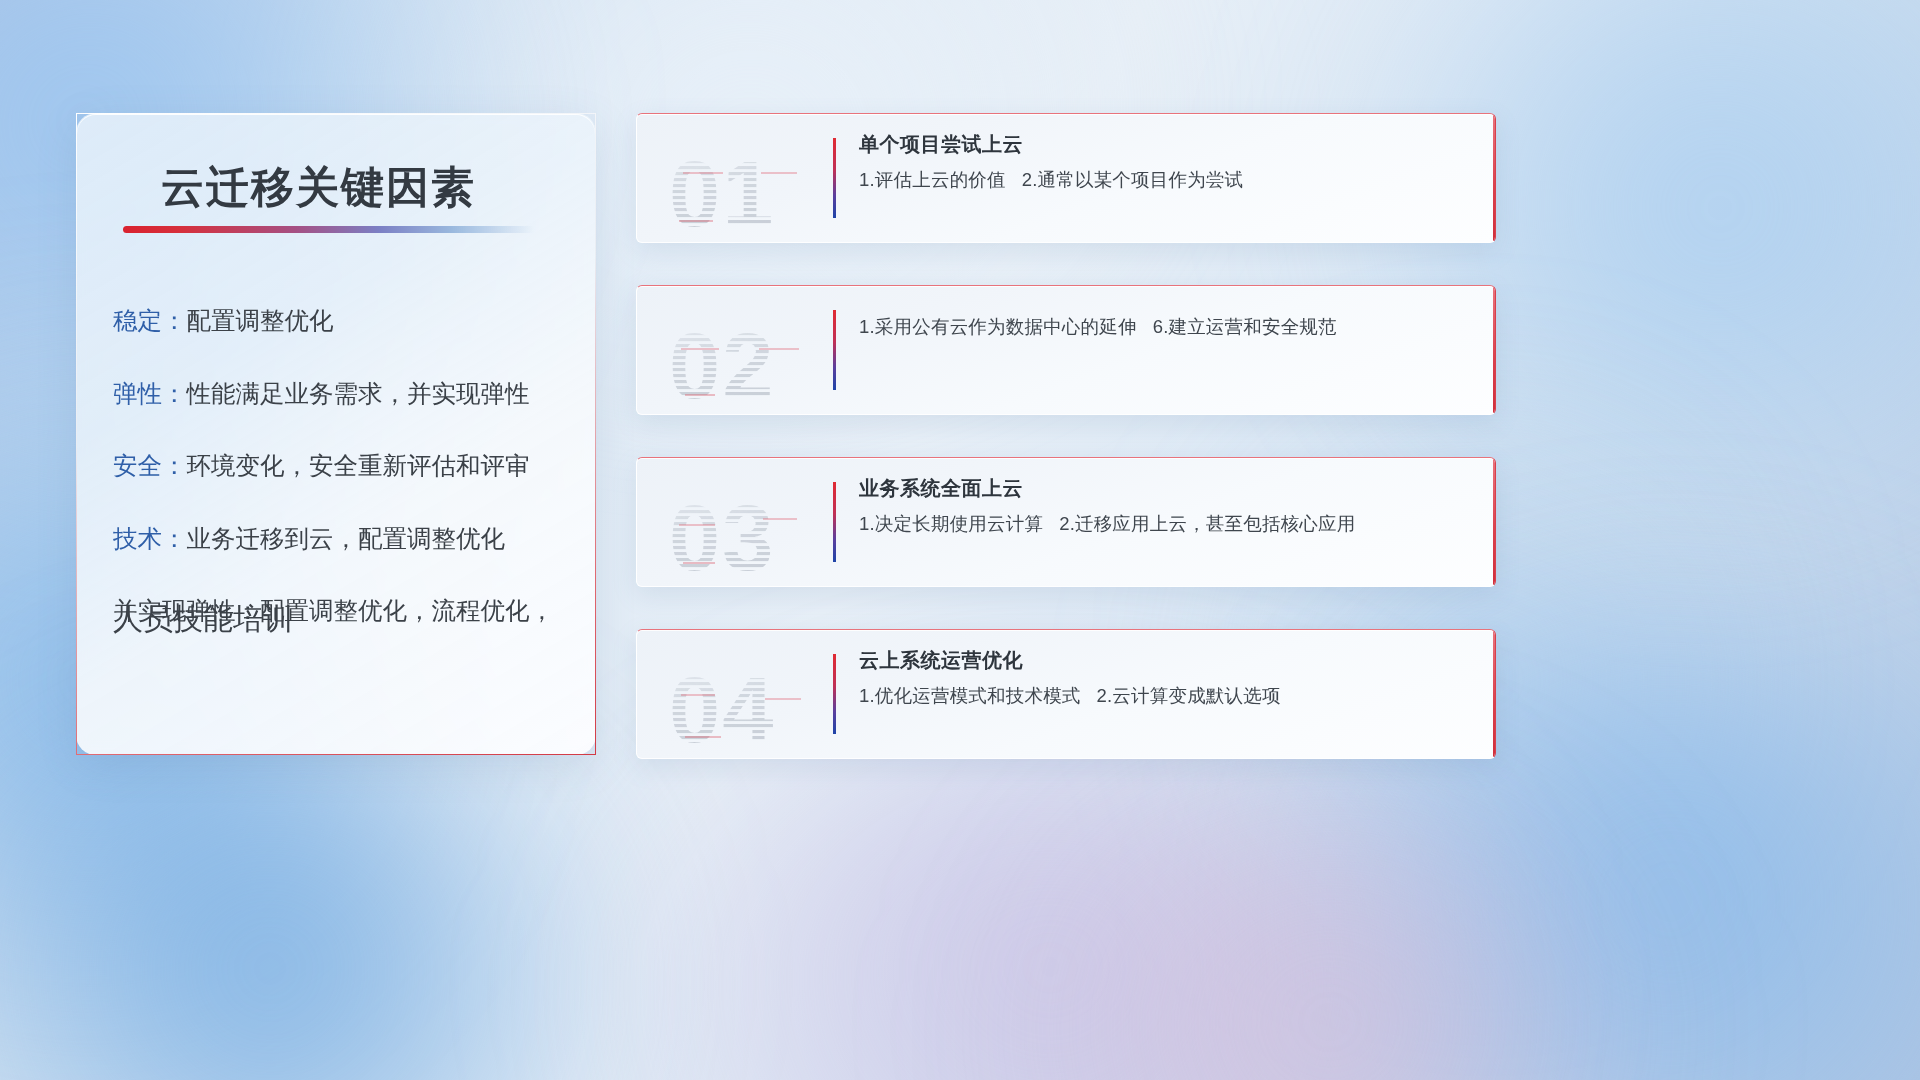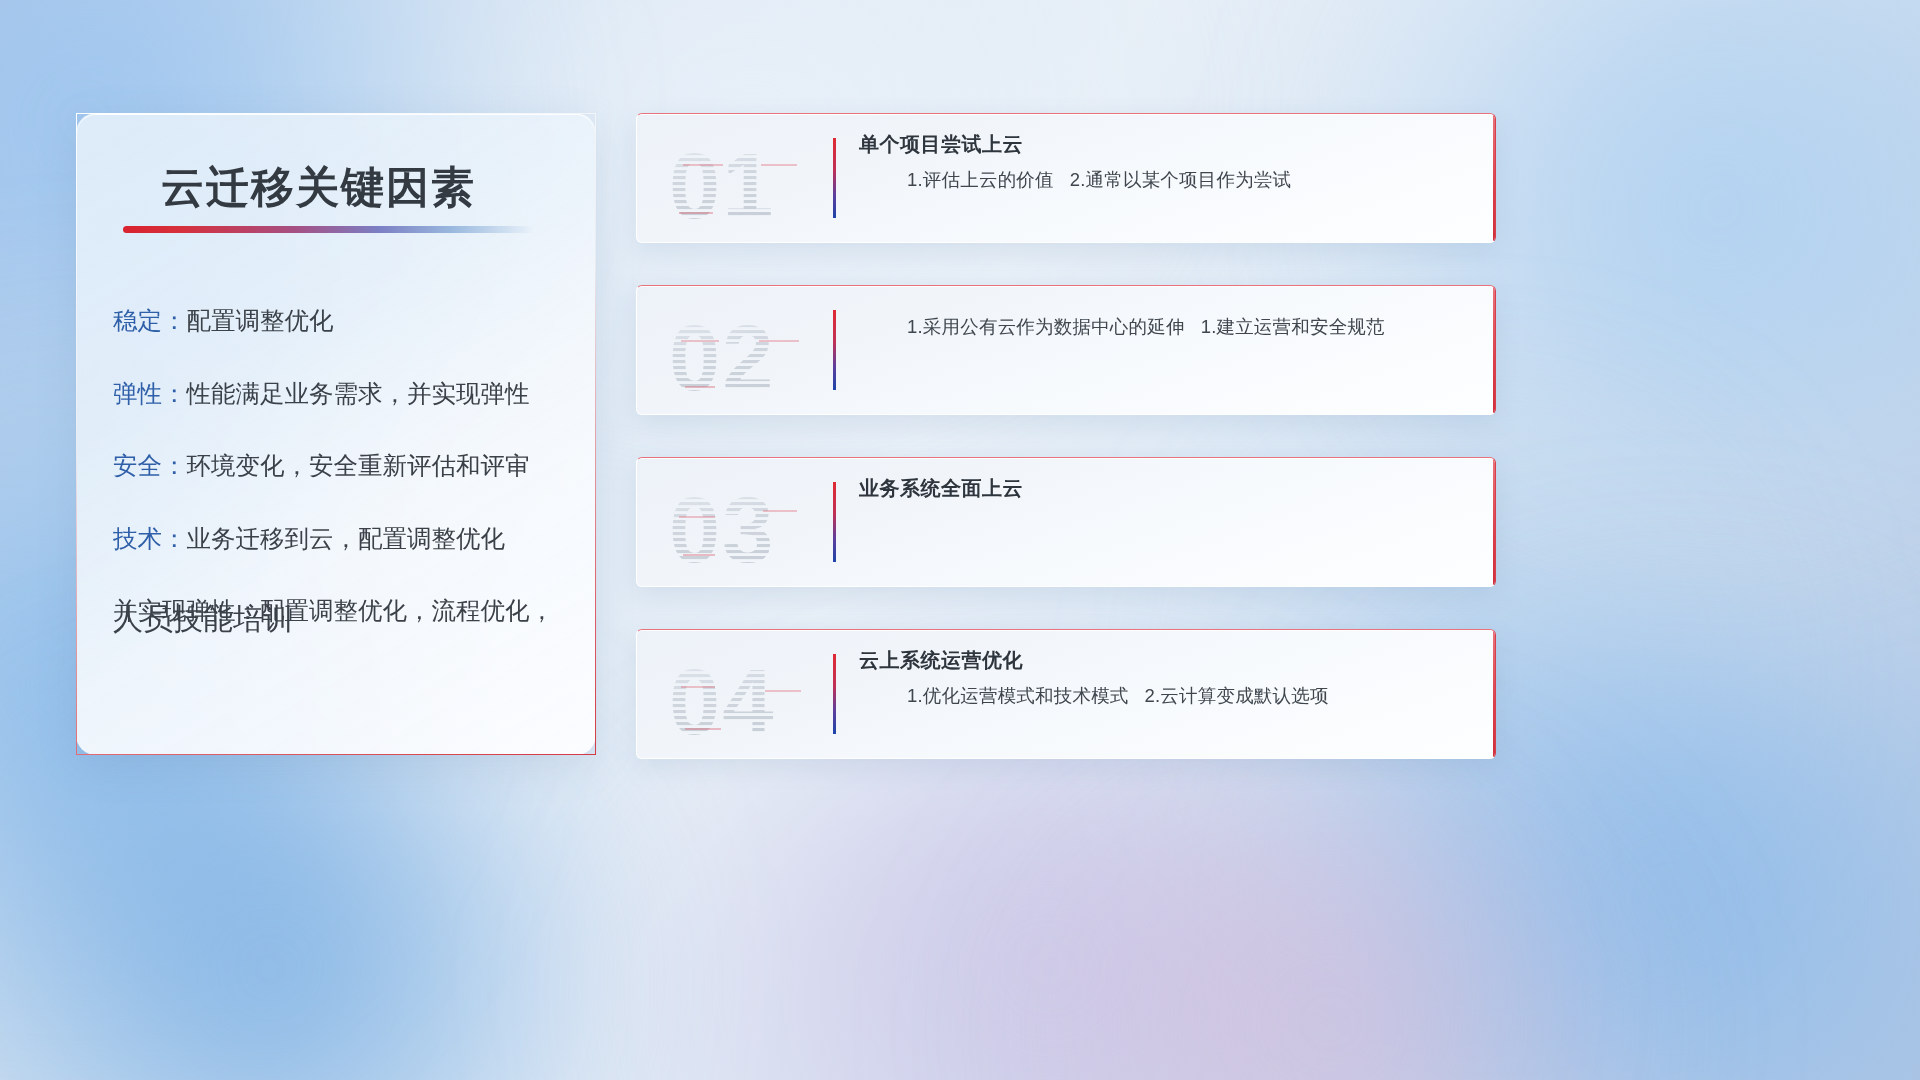--- a/index.html
+++ b/index.html
@@ -81,37 +81,36 @@
     border-top:1.6px solid #e8737c;
     border-right:1.6px solid #d93f4b;
     box-shadow:0 8px 26px rgba(90,125,170,.14), inset 0 1px 0 rgba(255,255,255,.85);
     overflow:hidden;
   }
   .card::after{
     content:"";position:absolute;right:0;top:0;bottom:0;width:1.6px;
     background:linear-gradient(180deg,#e8737c 0%,#d93f4b 60%,#cf2f3c 100%);
   }
   .card-num{
-    position:absolute;left:28px;top:20px;width:168px;height:104px;
+    position:absolute;left:28px;top:28px;width:168px;height:104px;
     overflow:hidden;
   }
   .card-num svg{display:block;}
   .card-bar{
     position:absolute;left:196px;top:24px;width:3px;height:80px;
     background:linear-gradient(180deg,#e02a33 0%,#c03055 40%,#5a3f9e 72%,#1e44a8 100%);
   }
   .card-body{position:absolute;left:222px;top:18px;right:20px;}
   .card-title{
     font-size:20px;font-weight:bold;color:#2e353d;letter-spacing:.5px;
     line-height:1.25;white-space:nowrap;
   }
   .card-desc{
     margin-top:10px;font-size:18.5px;color:#3f464e;white-space:nowrap;
     letter-spacing:.2px;
-    margin-left:48px;
   }
   .card-desc .gap{display:inline-block;width:16px;}
 </style>
 </head>
 <body>
 
 <div class="bg">
   <div class="bg-base"></div>
   <div class="blob blob8"></div>
   <div class="blob blob1"></div>
@@ -215,21 +214,21 @@
         <g opacity="0.35">
           <rect x="16" y="34" width="38" height="2" fill="#e06070"></rect>
           <rect x="94" y="34" width="40" height="2" fill="#e06070"></rect>
           <rect x="20" y="80" width="30" height="2" fill="#d9505f"></rect>
         </g>
       </svg>
     </div>
     <div class="card-bar"></div>
     <div class="card-body">
       <div class="card-desc">
-        <span>1.采用公有云作为数据中心的延伸</span><span class="gap"></span><span>1.建立运营和安全规范</span>
+        <span>1.采用公有云作为数据中心的延伸</span><span class="gap"></span><span>6.建立运营和安全规范</span>
       </div>
     </div>
   </div>
 
   <div class="card">
     <div class="card-num">
       <svg width="168" height="104" viewBox="0 0 168 104" aria-hidden="true">
         <defs>
           <pattern id="stripes3" width="6" height="6" patternUnits="userSpaceOnUse">
             <rect width="6" height="3.1" fill="#9aa4b0" opacity="0.55"></rect>
@@ -249,20 +248,23 @@
         <g opacity="0.35">
           <rect x="14" y="38" width="36" height="2" fill="#e06070"></rect>
           <rect x="98" y="32" width="34" height="2" fill="#e06070"></rect>
           <rect x="18" y="76" width="32" height="2" fill="#d9505f"></rect>
         </g>
       </svg>
     </div>
     <div class="card-bar"></div>
     <div class="card-body">
       <div class="card-title">业务系统全面上云</div>
+      <div class="card-desc">
+        <span>1.决定长期使用云计算</span><span class="gap"></span><span>2.迁移应用上云，甚至包括核心应用</span>
+      </div>
     </div>
   </div>
 
   <div class="card">
     <div class="card-num">
       <svg width="168" height="104" viewBox="0 0 168 104" aria-hidden="true">
         <defs>
           <pattern id="stripes4" width="6" height="6" patternUnits="userSpaceOnUse">
             <rect width="6" height="3.1" fill="#9aa4b0" opacity="0.55"></rect>
           </pattern>

